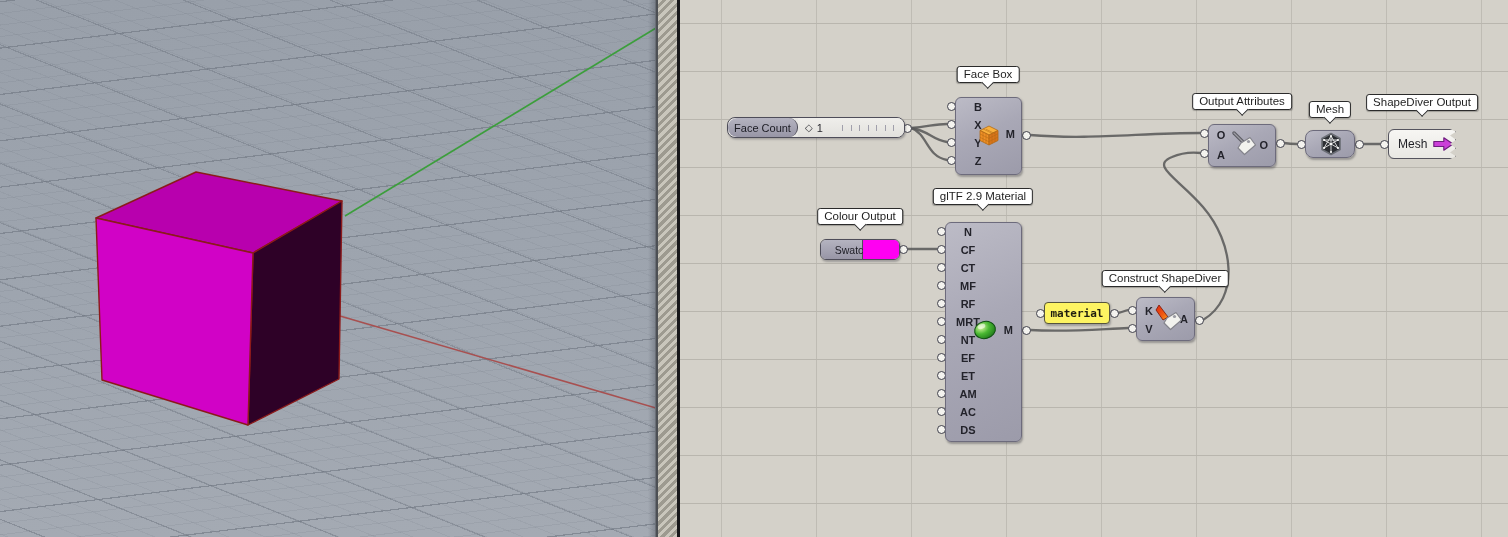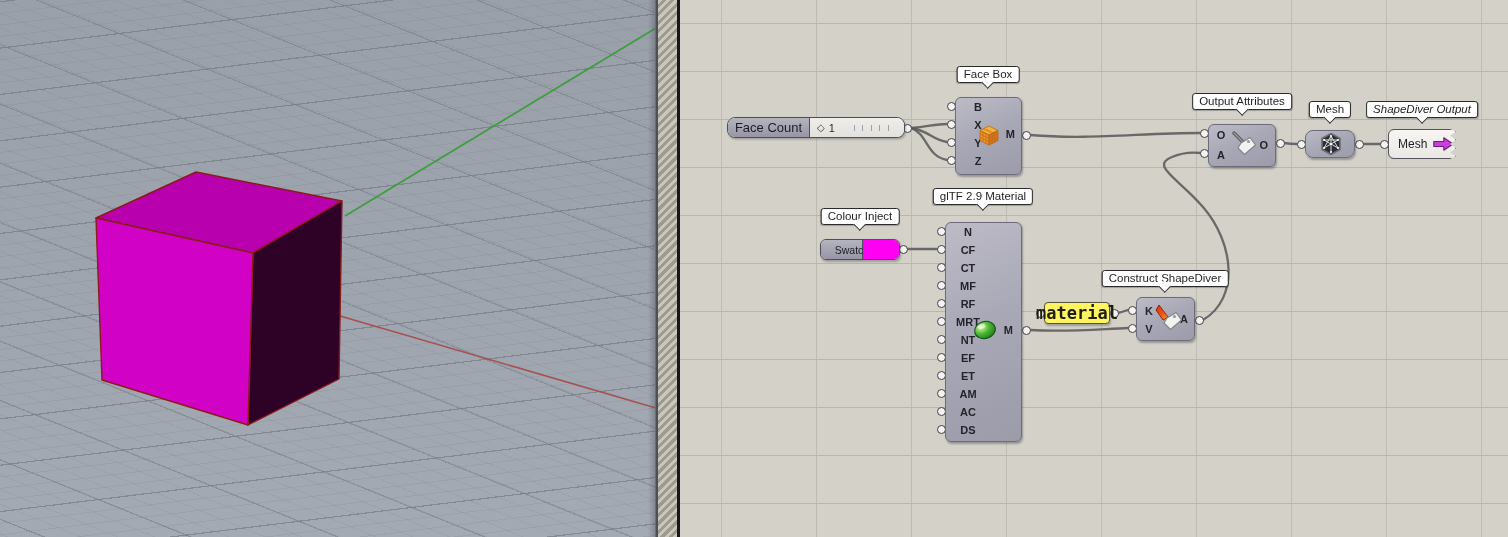--- a/index.html
+++ b/index.html
@@ -56,23 +56,23 @@
     font-size:11.5px; color:#1e1e1e; white-space:nowrap; z-index:30;
     box-shadow:0 1px 1px rgba(0,0,0,0.25); }
   .tip::after { content:''; position:absolute; left:50%; bottom:-5px; width:8px; height:8px;
     background:#fff; border-right:1.5px solid #2b2b2b; border-bottom:1.5px solid #2b2b2b;
     transform:translateX(-50%) rotate(45deg); }
 
   
   #slider { position:absolute; left:47px; top:117px; width:178px; height:21px; display:flex;
     border:1.5px solid #4e4d59; border-radius:8px; background:#e9e8e5; overflow:hidden;
     box-shadow:1px 1.5px 2px rgba(40,40,50,0.3); }
-  #slider .slabel { width:82px; display:flex; align-items:center; justify-content:center;
+  #slider .slabel { width:70px; display:flex; align-items:center; justify-content:center;
     background:linear-gradient(#b4b3c0 0%,#9896a6 100%); border-right:1.5px solid #4e4d59;
-    font-size:13px; color:#1c1c24; }
+    font-size:11px; color:#1c1c24;border-radius:9px; }
   #slider .strack { position:relative; flex:1; display:flex; align-items:center; padding-left:7px;
     background:linear-gradient(#efeeeb,#e2e1dd); font-size:11px; color:#2a2a30; }
   #slider .grip { font-size:10px; color:#3a3a40; }
   #slider .sval { margin-left:4px; }
   #slider .ticks { position:absolute; left:44px; right:9px; top:50%; height:6px;
     transform:translateY(-50%);
     background:repeating-linear-gradient(90deg,#a09fab 0 1px, transparent 1px 8.5px); }
 
   
   #swatch { position:absolute; left:140px; top:239px; width:80px; height:21px; display:flex;
@@ -80,21 +80,21 @@
     box-shadow:1px 1.5px 2px rgba(40,40,50,0.3); }
   #swatch .slabel { width:42px; display:flex; align-items:center; justify-content:center;
     background:linear-gradient(#b4b3c0,#9896a6); border-right:1.5px solid #4e4d59;
     font-size:10.5px; color:#1c1c24;padding-left:21px; }
   #swatch .colr { flex:1; background:#ff00f2; }
 
   
   #panel { position:absolute; left:364px; top:302px; width:66px; height:22px;
     background:#fdf462; border:1.5px solid #55543e; border-radius:4px;
     display:flex; align-items:center; justify-content:center;
-    font-family:"DejaVu Sans Mono", monospace; font-weight:bold; font-size:17px; color:#201f10;
+    font-family:"DejaVu Sans Mono", monospace; font-weight:bold; font-size:11px; color:#201f10;
     box-shadow:1px 1.5px 2px rgba(40,40,50,0.3); }
 
   
   #sdout { position:absolute; left:708px; top:129px; width:68px; height:30px;
     background:linear-gradient(#f7f6f3,#e9e8e3); border:1.5px solid #55545e;
     border-radius:6px 0 0 6px; display:flex; align-items:center; padding-left:9px;
     font-size:12px; color:#1e1e24; filter:drop-shadow(1px 1px 1px rgba(40,40,50,0.35));
     clip-path:polygon(0 0, calc(100% - 6px) 0, 100% 9%, calc(100% - 6px) 22%, 100% 36%,
       calc(100% - 6px) 50%, 100% 64%, calc(100% - 6px) 78%, 100% 91%, calc(100% - 6px) 100%, 0 100%); }
   #sdout svg { margin-left:6px; }
@@ -188,21 +188,21 @@
       </div>
       <span class="outlab" style="right:6px; top:30px;">M</span>
       <svg class="icon" style="left:21px; top:25px;" width="24" height="24" viewBox="0 0 24 24">
         <polygon points="12,3 21,7.5 12,12 3,7.5" fill="#f9b03c" stroke="#b36a14" stroke-width="0.8"></polygon>
         <polygon points="3,7.5 12,12 12,22 3,17.5" fill="#ef8f26" stroke="#b36a14" stroke-width="0.8"></polygon>
         <polygon points="12,12 21,7.5 21,17.5 12,22" fill="#d9741a" stroke="#b36a14" stroke-width="0.8"></polygon>
         <path d="M6,5.9 L15,10.4 M9,6.2 L18,10.7 M12,15.3 L21,10.8 M12,18.6 L21,14.1 M3,11 L12,15.5 M3,14.3 L12,18.8 M6,9 L6,19 M9,10.5 L9,20.5 M15,10.5 L15,20.5 M18,9 L18,19" stroke="#b36a14" stroke-width="0.6" fill="none" opacity="0.9"></path>
       </svg>
     </div>
 
-    <div class="tip" style="left:180px; top:208px;">Colour Inject</div>
+    <div class="tip" style="left:180px; top:208px;">Colour Output</div>
     <div id="swatch">
       <div class="slabel">Swatch</div>
       <div class="colr"></div>
     </div>
 
     <div class="tip" style="left:303px; top:188px;">glTF 2.9 Material</div>
     <div class="gnode" style="left:265px; top:222px; width:77px; height:220px;">
       <div class="rows" style="top:0;">
         <span class="plabel">N</span>
         <span class="plabel">CF</span>
@@ -286,21 +286,21 @@
             <circle cx="19" cy="8" r="1.1"></circle>
             <circle cx="19" cy="16" r="1.1"></circle>
           <circle cx="12" cy="20" r="1.1"></circle>
             <circle cx="5" cy="16" r="1.1"></circle>
             <circle cx="5" cy="8" r="1.1"></circle>
             <circle cx="12" cy="12" r="1.1"></circle>
         </g>
       </svg>
     </div>
 
-    <div class="tip" style="left:742px; top:101px;font-style:italic;">ShapeDiver Output</div>
+    <div class="tip" style="left:742px; top:94px;">ShapeDiver Output</div>
     <div id="sdout">
       <span>Mesh</span>
       <svg width="26" height="18" viewBox="0 0 26 18">
         <polygon points="1,6 13,6 13,1.5 24,9 13,16.5 13,12 1,12" fill="#cb3fd8" stroke="#6e1d7e" stroke-width="1.4" stroke-linejoin="round"></polygon>
       </svg>
     </div>
 
   </div>
 </div>
 

